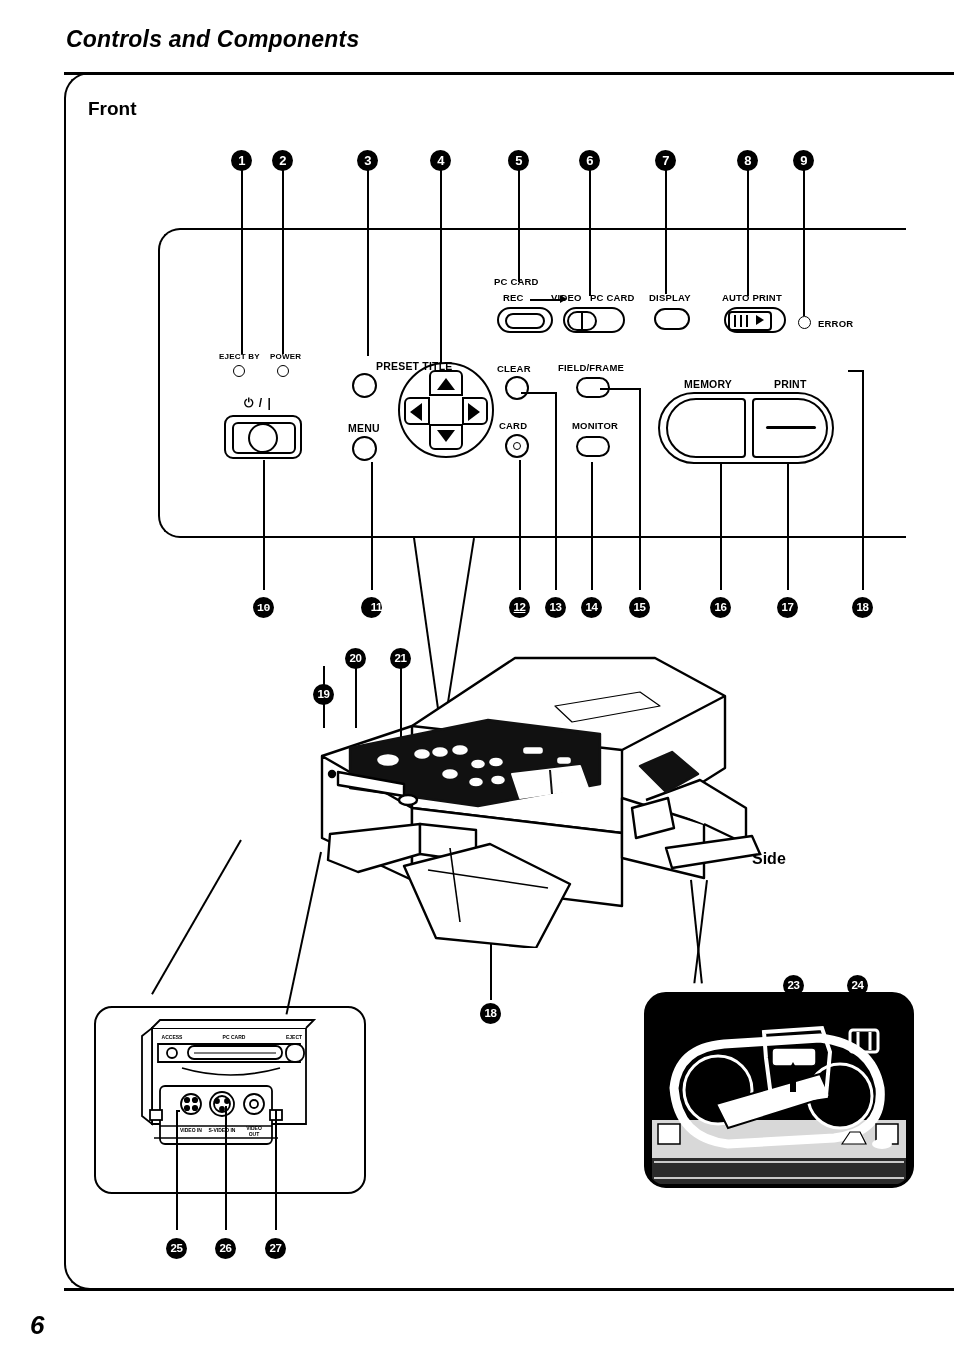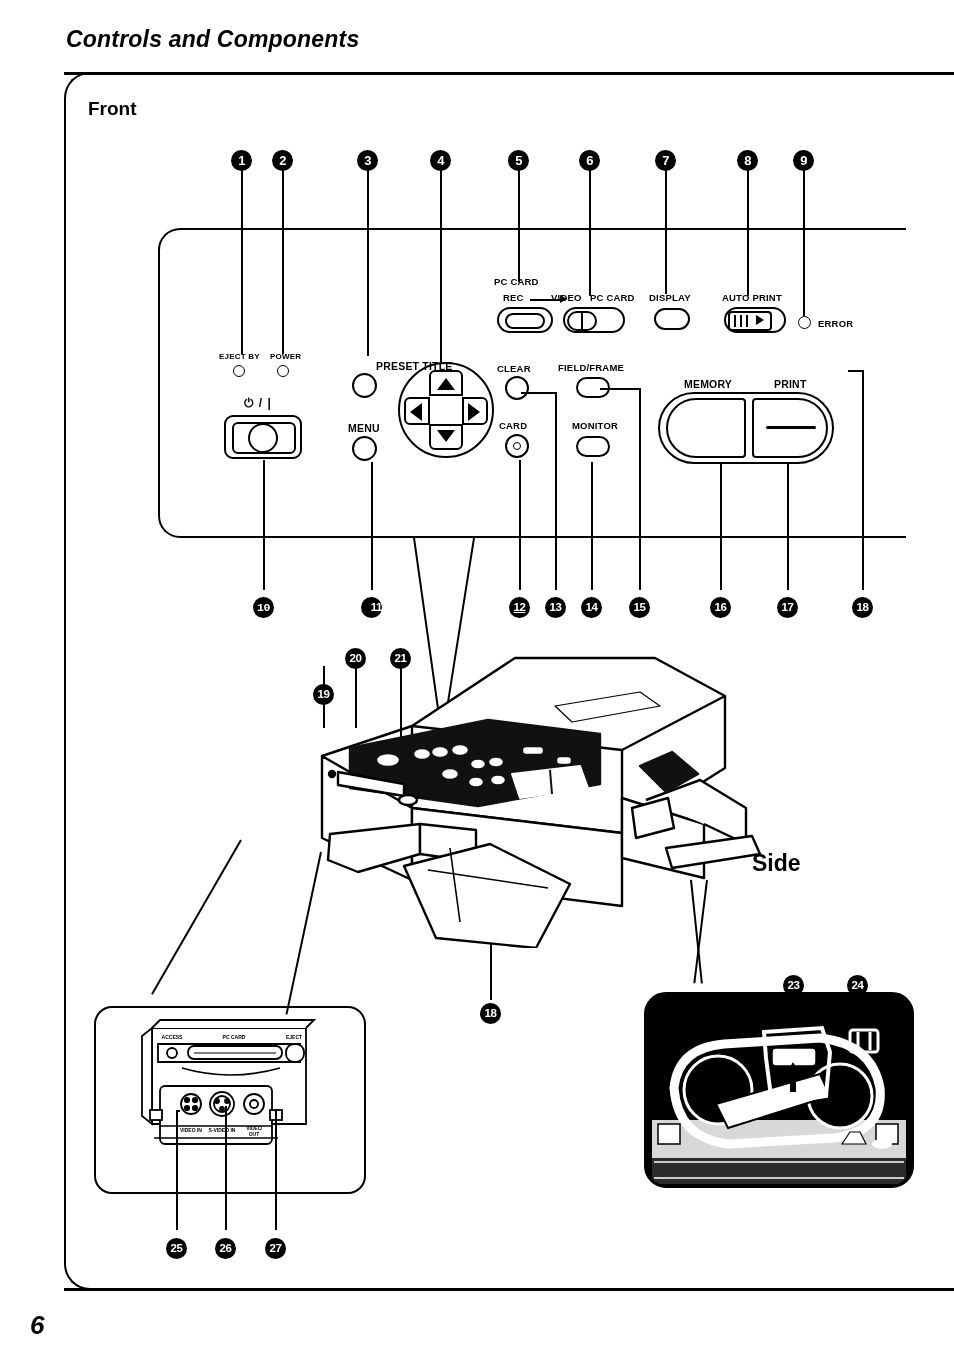--- a/index.html
+++ b/index.html
@@ -53,21 +53,21 @@
   .frame-top-extend { top: 72px; }
   .frame-bottom-extend { top: 1288px; }
 
   .section-label {
     position: absolute;
     font-size: 19px;
     font-weight: bold;
     white-space: nowrap;
   }
   .label-front { left: 88px; top: 98px; }
-  .label-side  { left: 752px; top: 850px; font-size: 23px; }
+  .label-side  { left: 752px; top: 850px; font-size: 16px; }
 
   
   .callout {
     position: absolute;
     width: 21px; height: 21px;
     border-radius: 50%;
     background: #000;
     color: #fff;
     font-size: 13px;
     font-weight: bold;

